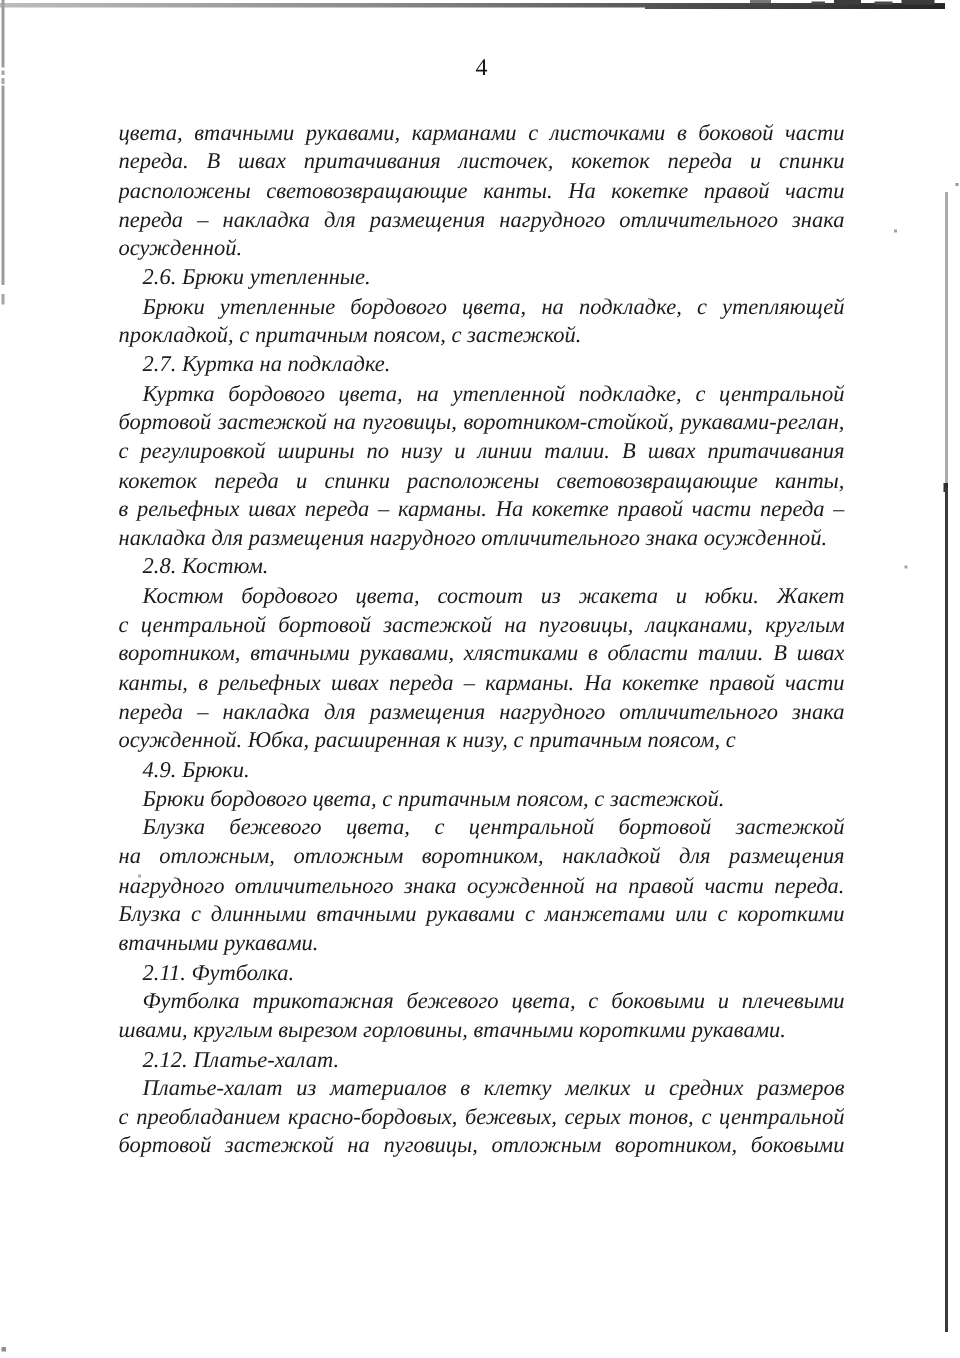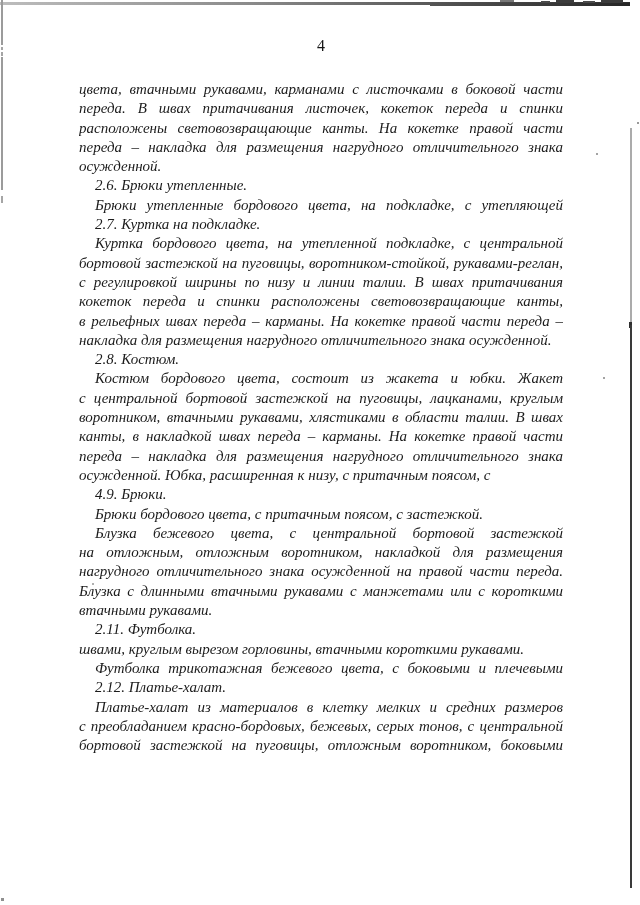--- a/index.html
+++ b/index.html
@@ -114,43 +114,44 @@
   <div class="page-number">4</div>
 
   <div class="text-body">
       <div class="line j">цвета, втачными рукавами, карманами с листочками в боковой части</div>
       <div class="line j">переда. В швах притачивания листочек, кокеток переда и спинки</div>
       <div class="line j">расположены световозвращающие канты. На кокетке правой части</div>
       <div class="line j">переда – накладка для размещения нагрудного отличительного знака</div>
       <div class="line">осужденной.</div>
       <div class="line ind">2.6. Брюки утепленные.</div>
       <div class="line j ind">Брюки утепленные бордового цвета, на подкладке, с утепляющей</div>
+      <div class="line">прокладкой, с притачным поясом, с застежкой.</div>
       <div class="line ind">2.7. Куртка на подкладке.</div>
       <div class="line j ind">Куртка бордового цвета, на утепленной подкладке, с центральной</div>
       <div class="line j">бортовой застежкой на пуговицы, воротником-стойкой, рукавами-реглан,</div>
       <div class="line j">с регулировкой ширины по низу и линии талии. В швах притачивания</div>
       <div class="line j">кокеток переда и спинки расположены световозвращающие канты,</div>
       <div class="line j">в рельефных швах переда – карманы. На кокетке правой части переда –</div>
       <div class="line">накладка для размещения нагрудного отличительного знака осужденной.</div>
       <div class="line ind">2.8. Костюм.</div>
       <div class="line j ind">Костюм бордового цвета, состоит из жакета и юбки. Жакет</div>
       <div class="line j">с центральной бортовой застежкой на пуговицы, лацканами, круглым</div>
       <div class="line j">воротником, втачными рукавами, хлястиками в области талии. В швах</div>
-      <div class="line j">канты, в накладкой швах переда – карманы. На кокетке правой части</div>
+      <div class="line j">канты, в рельефных швах переда – карманы. На кокетке правой части</div>
       <div class="line j">переда – накладка для размещения нагрудного отличительного знака</div>
       <div class="line">осужденной. Юбка, расширенная к низу, с притачным поясом, с застежкой.</div>
       <div class="line ind">4.9. Брюки.</div>
       <div class="line ind">Брюки бордового цвета, с притачным поясом, с застежкой.</div>
       <div class="line j ind">Блузка бежевого цвета, с центральной бортовой застежкой</div>
       <div class="line j">на отложным, отложным воротником, накладкой для размещения</div>
       <div class="line j">нагрудного отличительного знака осужденной на правой части переда.</div>
       <div class="line j">Блузка с длинными втачными рукавами с манжетами или с короткими</div>
       <div class="line">втачными рукавами.</div>
       <div class="line ind">2.11. Футболка.</div>
+      <div class="line j ind">Футболка трикотажная бежевого цвета, с боковыми и плечевыми</div>
       <div class="line">швами, круглым вырезом горловины, втачными короткими рукавами.</div>
-      <div class="line j ind">Футболка трикотажная бежевого цвета, с боковыми и плечевыми</div>
       <div class="line ind">2.12. Платье-халат.</div>
       <div class="line j ind">Платье-халат из материалов в клетку мелких и средних размеров</div>
       <div class="line j">с преобладанием красно-бордовых, бежевых, серых тонов, с центральной</div>
       <div class="line j">бортовой застежкой на пуговицы, отложным воротником, боковыми</div>
     </div>
 
 </div>
 
 </body></html>

